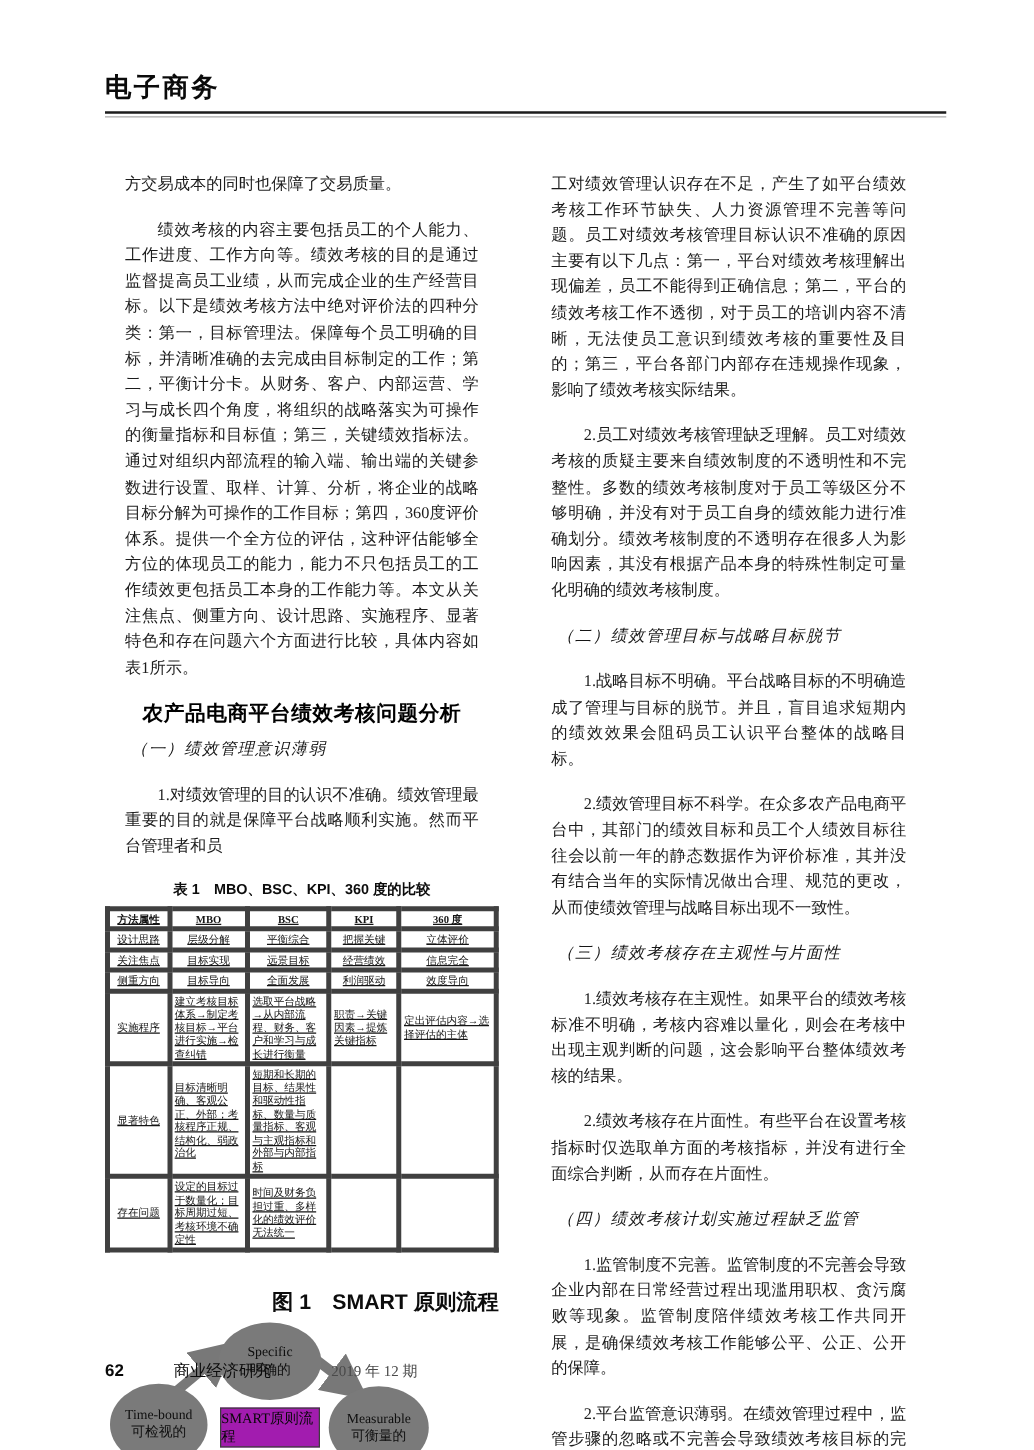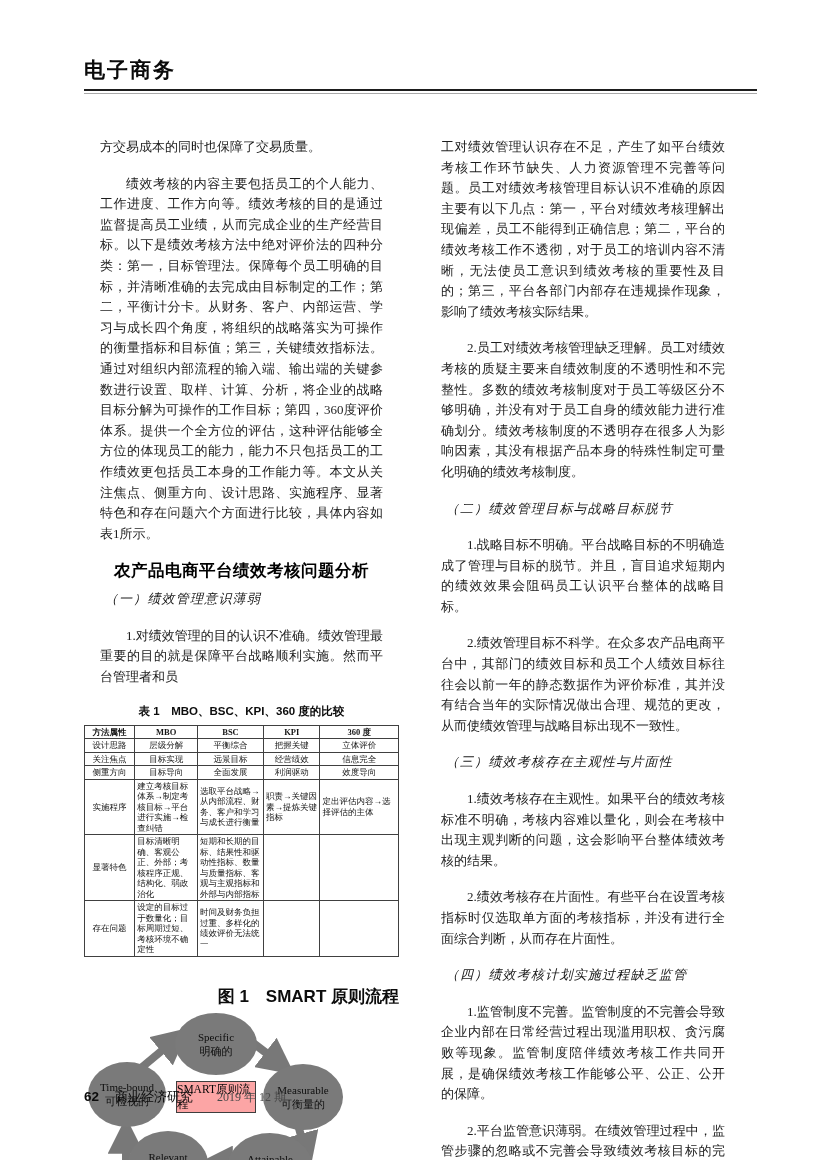--- a/index.html
+++ b/index.html
@@ -32,48 +32,48 @@
 
   .tbl-caption{
     font-family:"Liberation Sans","DejaVu Sans",sans-serif;font-weight:bold;
     font-size:11.5px;text-align:center;margin:14px 0 6px;color:#0c0c0c;
   }
   table.cmp{
     width:100%;border-collapse:collapse;font-size:8.5px;line-height:10.5px;color:#151515;
     border-top:1.6px solid #2a2a2a;border-bottom:1.6px solid #2a2a2a;
   }
   table.cmp th,table.cmp td{
-    border:1px solid #404040;padding:1px 2px;text-align:center;vertical-align:middle;font-weight:normal;
+    border:4px solid #404040;padding:1px 2px;text-align:center;vertical-align:middle;font-weight:normal;text-decoration:underline;
   }
   table.cmp th{font-weight:bold;}
   table.cmp td.lt{text-align:left;}
 
   .fig-caption{
     font-family:"Liberation Sans","DejaVu Sans",sans-serif;font-weight:bold;
     font-size:17px;text-align:right;margin:28px 0 2px;color:#0c0c0c;
   }
   .diagram{position:relative;width:320px;height:205px;margin:3px auto 0;}
   .diagram svg.arrows{position:absolute;left:0;top:0;}
   .node{
     position:absolute;background:#7a7a7a;border-radius:50%;
     display:flex;flex-direction:column;align-items:center;justify-content:center;
     color:#0e0e0e;font-size:11px;line-height:14px;text-align:center;
   }
   .center-box{
-    position:absolute;left:92px;top:70px;width:78px;height:30px;background:#fca5a5;
+    position:absolute;left:92px;top:70px;width:78px;height:30px;background:#a21caf;
     border:1px solid #3e3e3e;display:flex;align-items:center;justify-content:center;
     font-size:11.5px;color:#080808;
   }
   .node-specific{left:91px;top:2px;width:82px;height:62px;}
   .node-timebound{left:4px;top:51px;width:78px;height:65px;}
   .node-measurable{left:179px;top:53px;width:80px;height:66px;}
   .node-relevant{left:44px;top:120px;width:80px;height:66px;}
   .node-attainable{left:144px;top:122px;width:84px;height:66px;}
 
-  .footer{position:absolute;left:84px;top:1088px;display:flex;align-items:baseline;}
+  .footer{position:absolute;left:84px;top:1088px;display:flex;align-items:baseline;gap:24px;}
   .footer .pagenum{font-family:"Liberation Sans","DejaVu Sans",sans-serif;font-weight:bold;font-size:13.5px;color:#0a0a0a;}
   .footer .journal{font-family:"Liberation Sans","DejaVu Sans",sans-serif;font-weight:normal;font-size:13px;color:#0a0a0a;margin-left:16px;}
   .footer .issue{font-size:12px;color:#4a4a4a;margin-left:24px;}
 </style>
 </head>
 <body>
 
 <div class="header">
   <div class="header-title">电子商务</div>
   <div class="header-rule"></div>

